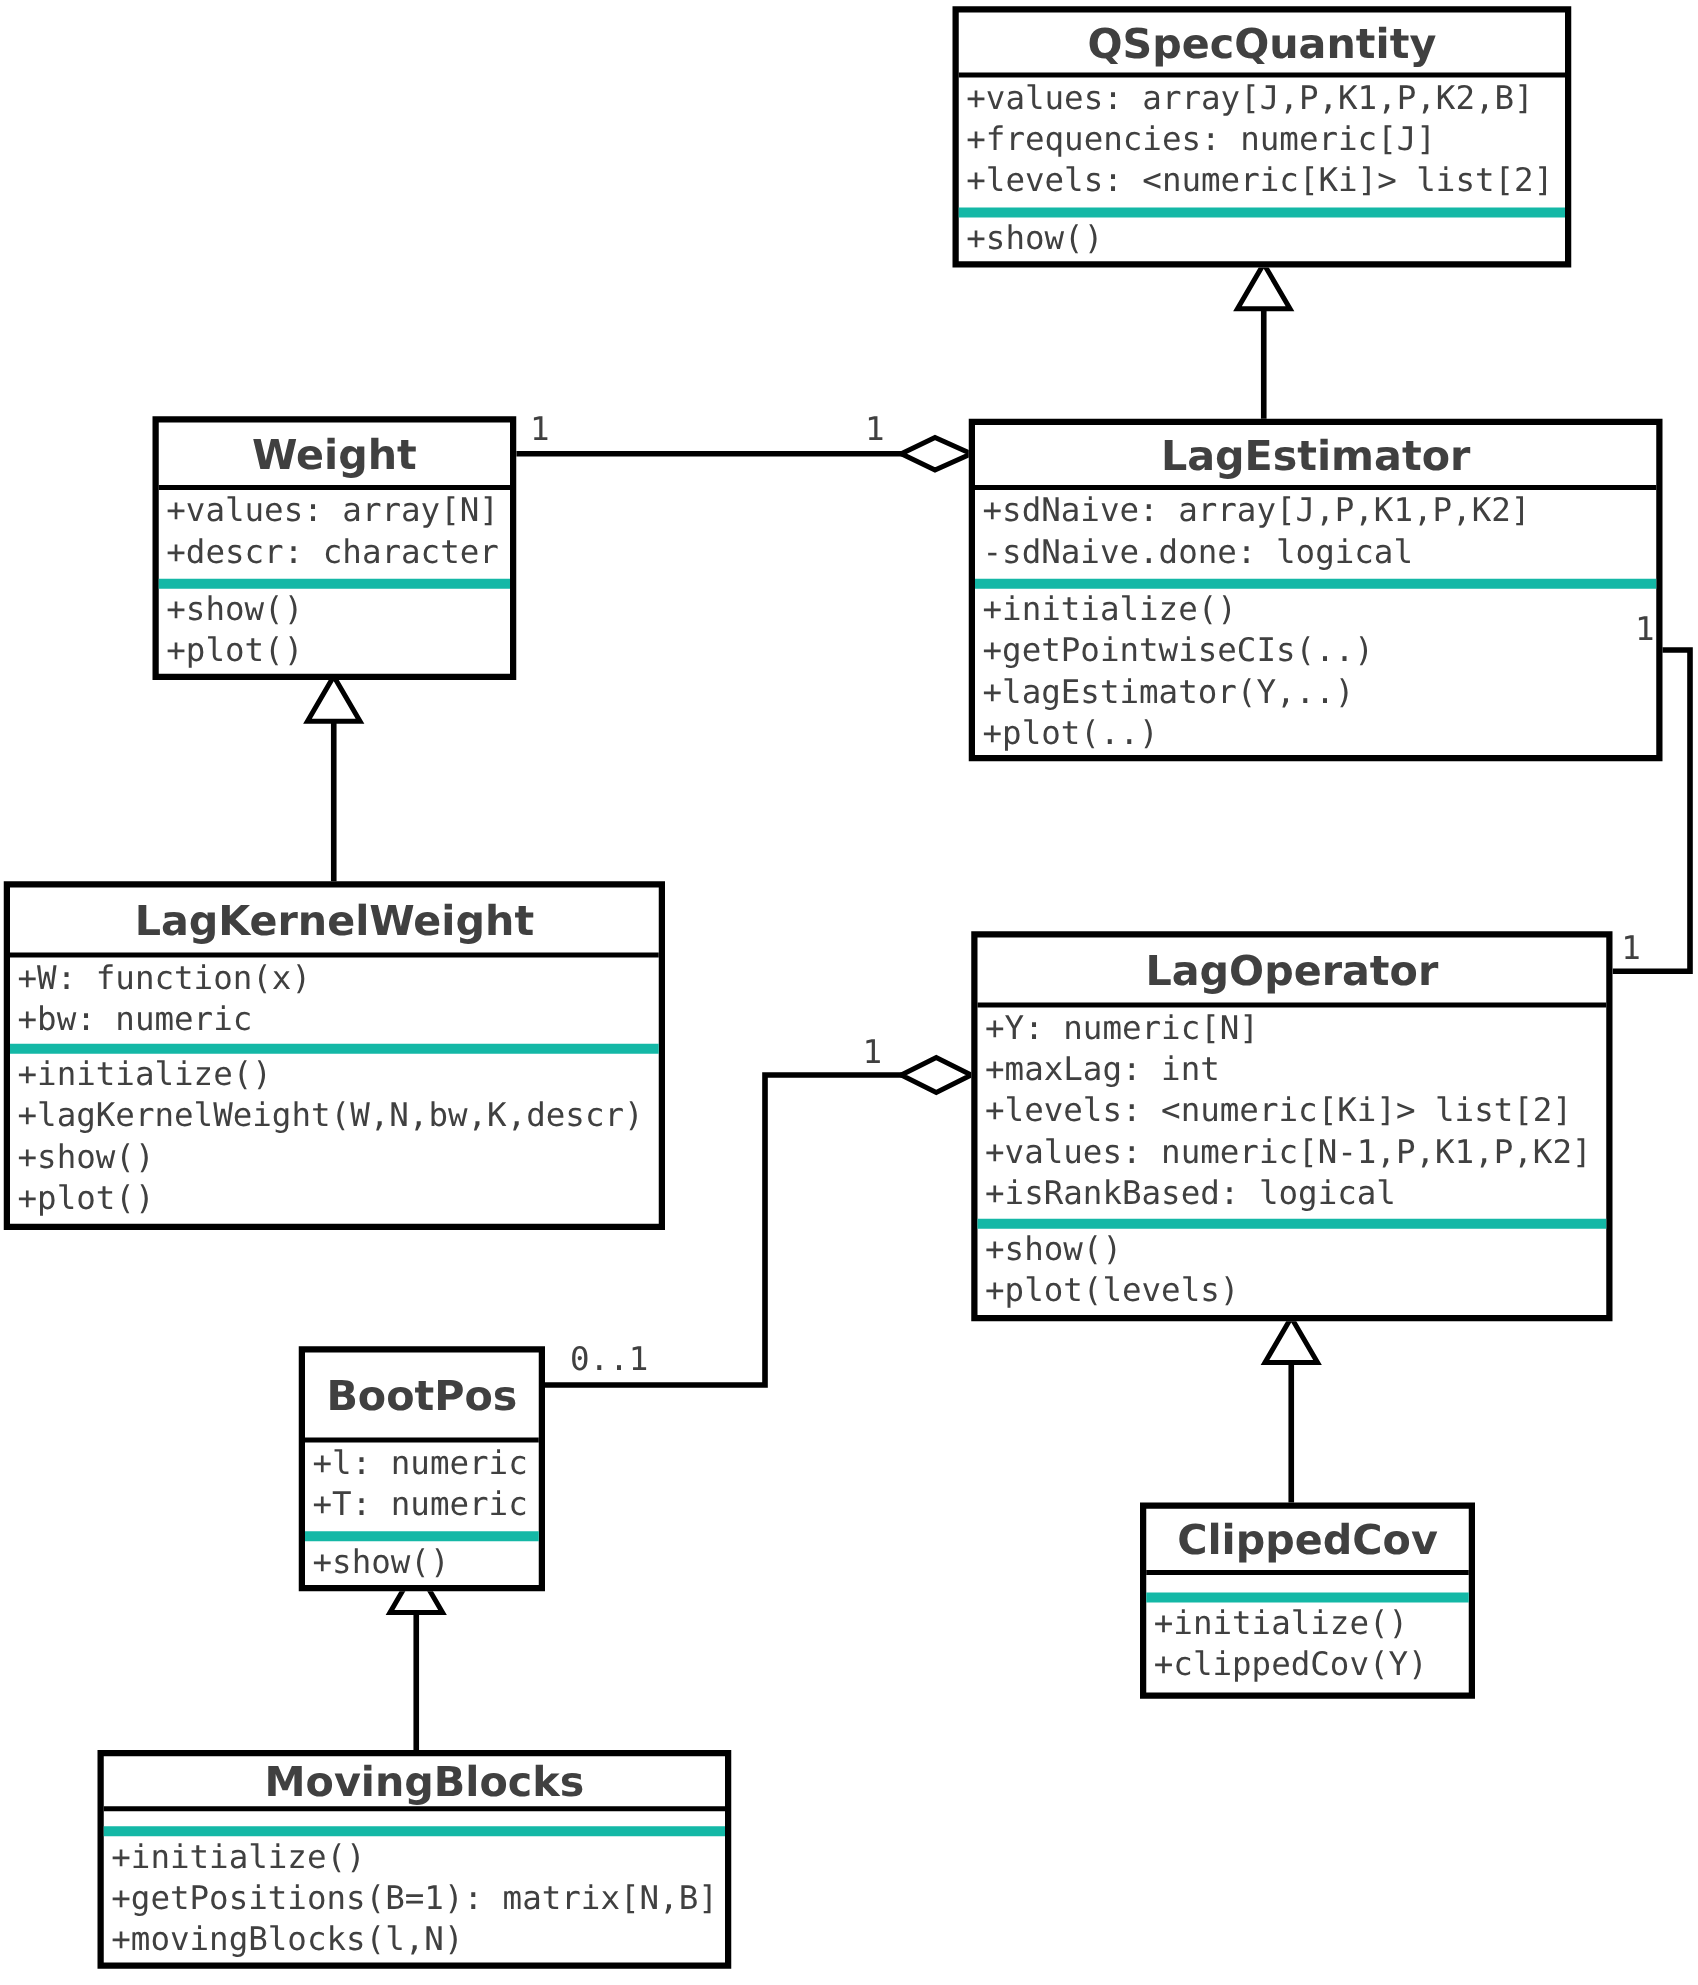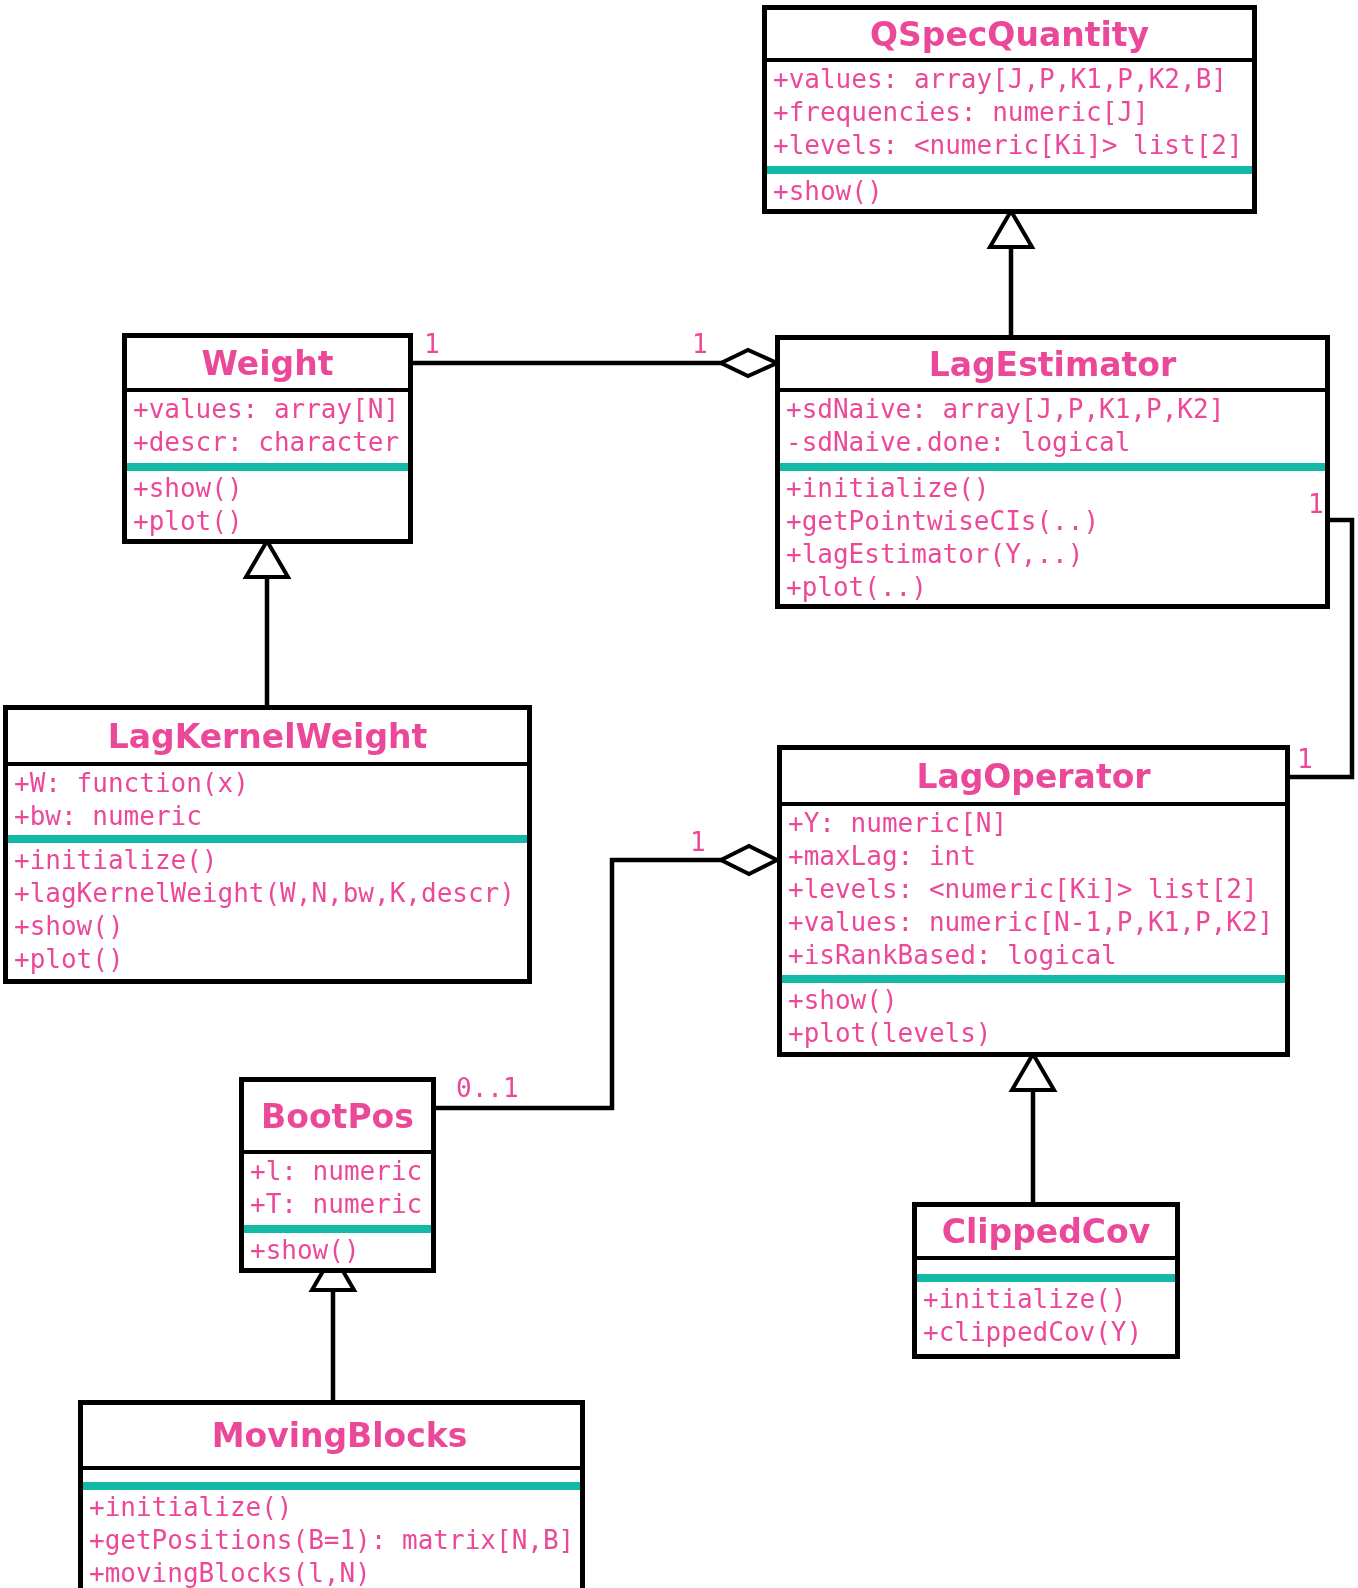--- a/index.html
+++ b/index.html
@@ -2,21 +2,21 @@
 <html><head>
 <meta charset="utf-8">
 <style>
   html, body { margin: 0; padding: 0; background: #fff; }
   #canvas {
     position: relative;
     width: 1358px;
     height: 1588px;
     background: #fff;
     font-family: "DejaVu Sans Mono", monospace;
-    color: #ec4899;
+    color: #404040;
   }
   #connectors {
     position: absolute;
     left: 0; top: 0;
     width: 1358px; height: 1588px;
   }
   .uml-class {
     position: absolute;
     border: 5px solid #000;
     background: #fff;
@@ -177,21 +177,21 @@
       </div>
       <div class="uml-class" style="left: 912px; top: 1202px; width: 268px;">
         <div class="uml-title" style="height: 53px;">ClippedCov</div>
         <div class="uml-attrs" style="height: 22px;"></div>
         <div class="uml-methods" style="height: 72px;">
           <div class="uml-line">+initialize()</div>
           <div class="uml-line">+clippedCov(Y)</div>
         </div>
       </div>
       <div class="uml-class" style="left: 78px; top: 1400px; width: 507px;">
-        <div class="uml-title" style="height: 65px; padding-left: 16px;">MovingBlocks</div>
+        <div class="uml-title" style="height: 44px; padding-left: 16px;">MovingBlocks</div>
         <div class="uml-attrs" style="height: 20px;"></div>
         <div class="uml-methods" style="height: 101px;">
           <div class="uml-line">+initialize()</div>
           <div class="uml-line">+getPositions(B=1): matrix[N,B]</div>
           <div class="uml-line">+movingBlocks(l,N)</div>
         </div>
       </div>
     </div>
   <div id="labels">
       <div class="mult-label" style="left: 424px; top: 330px;">1</div>

